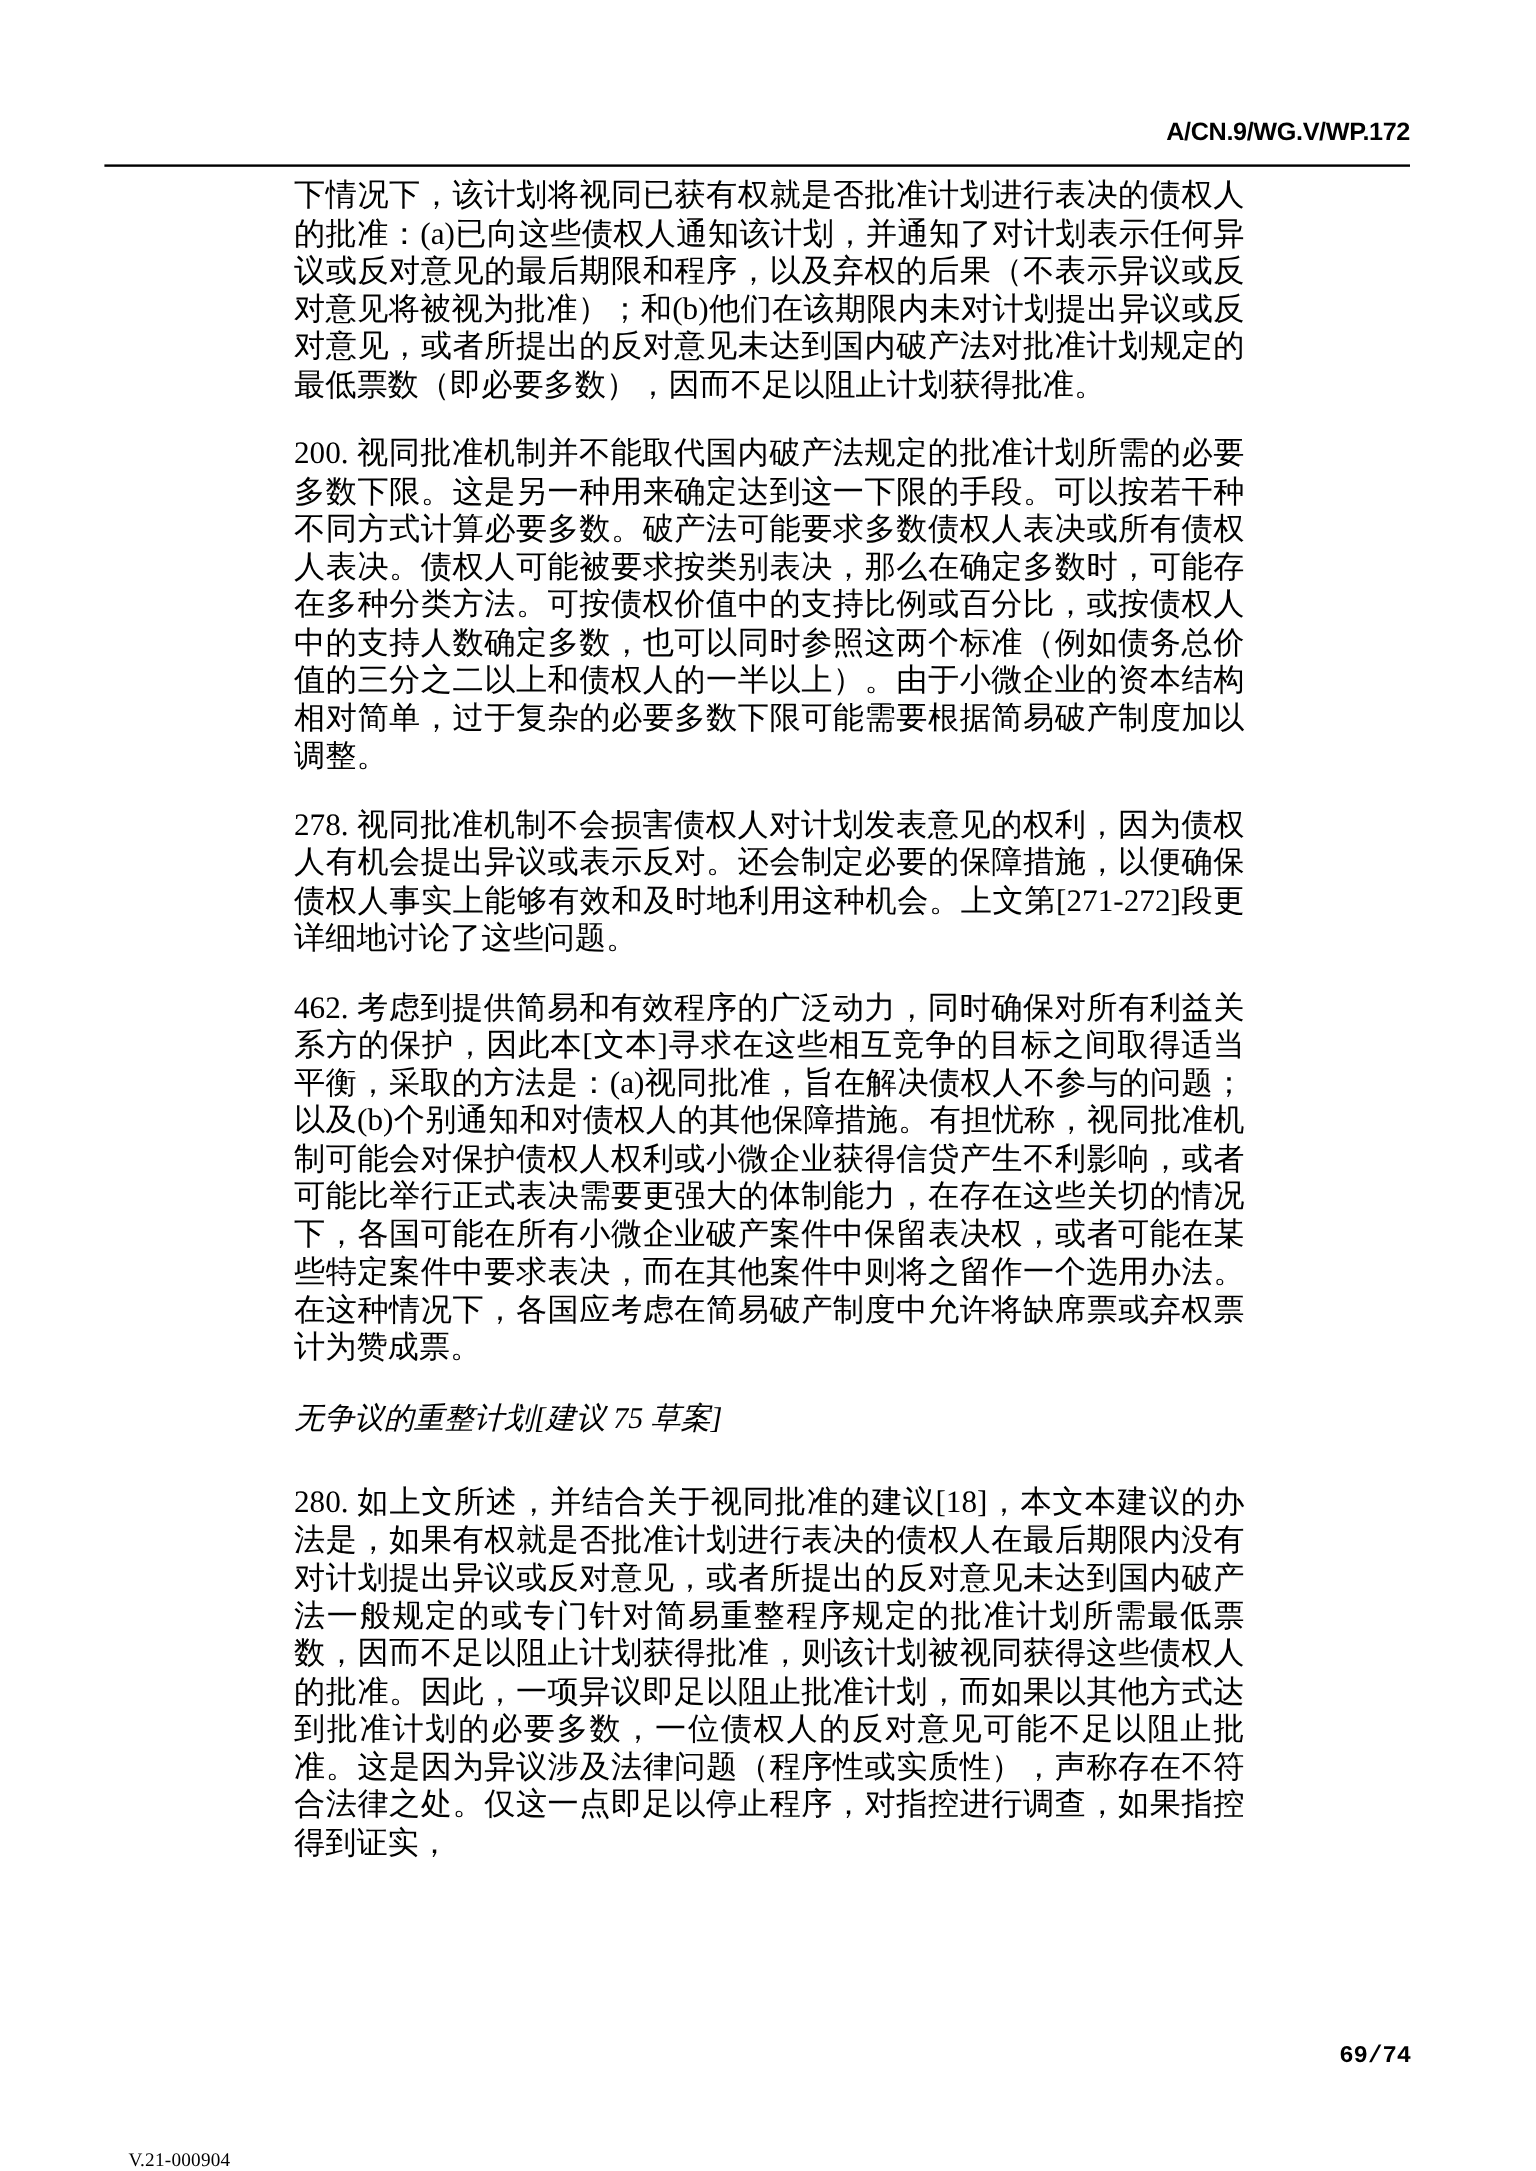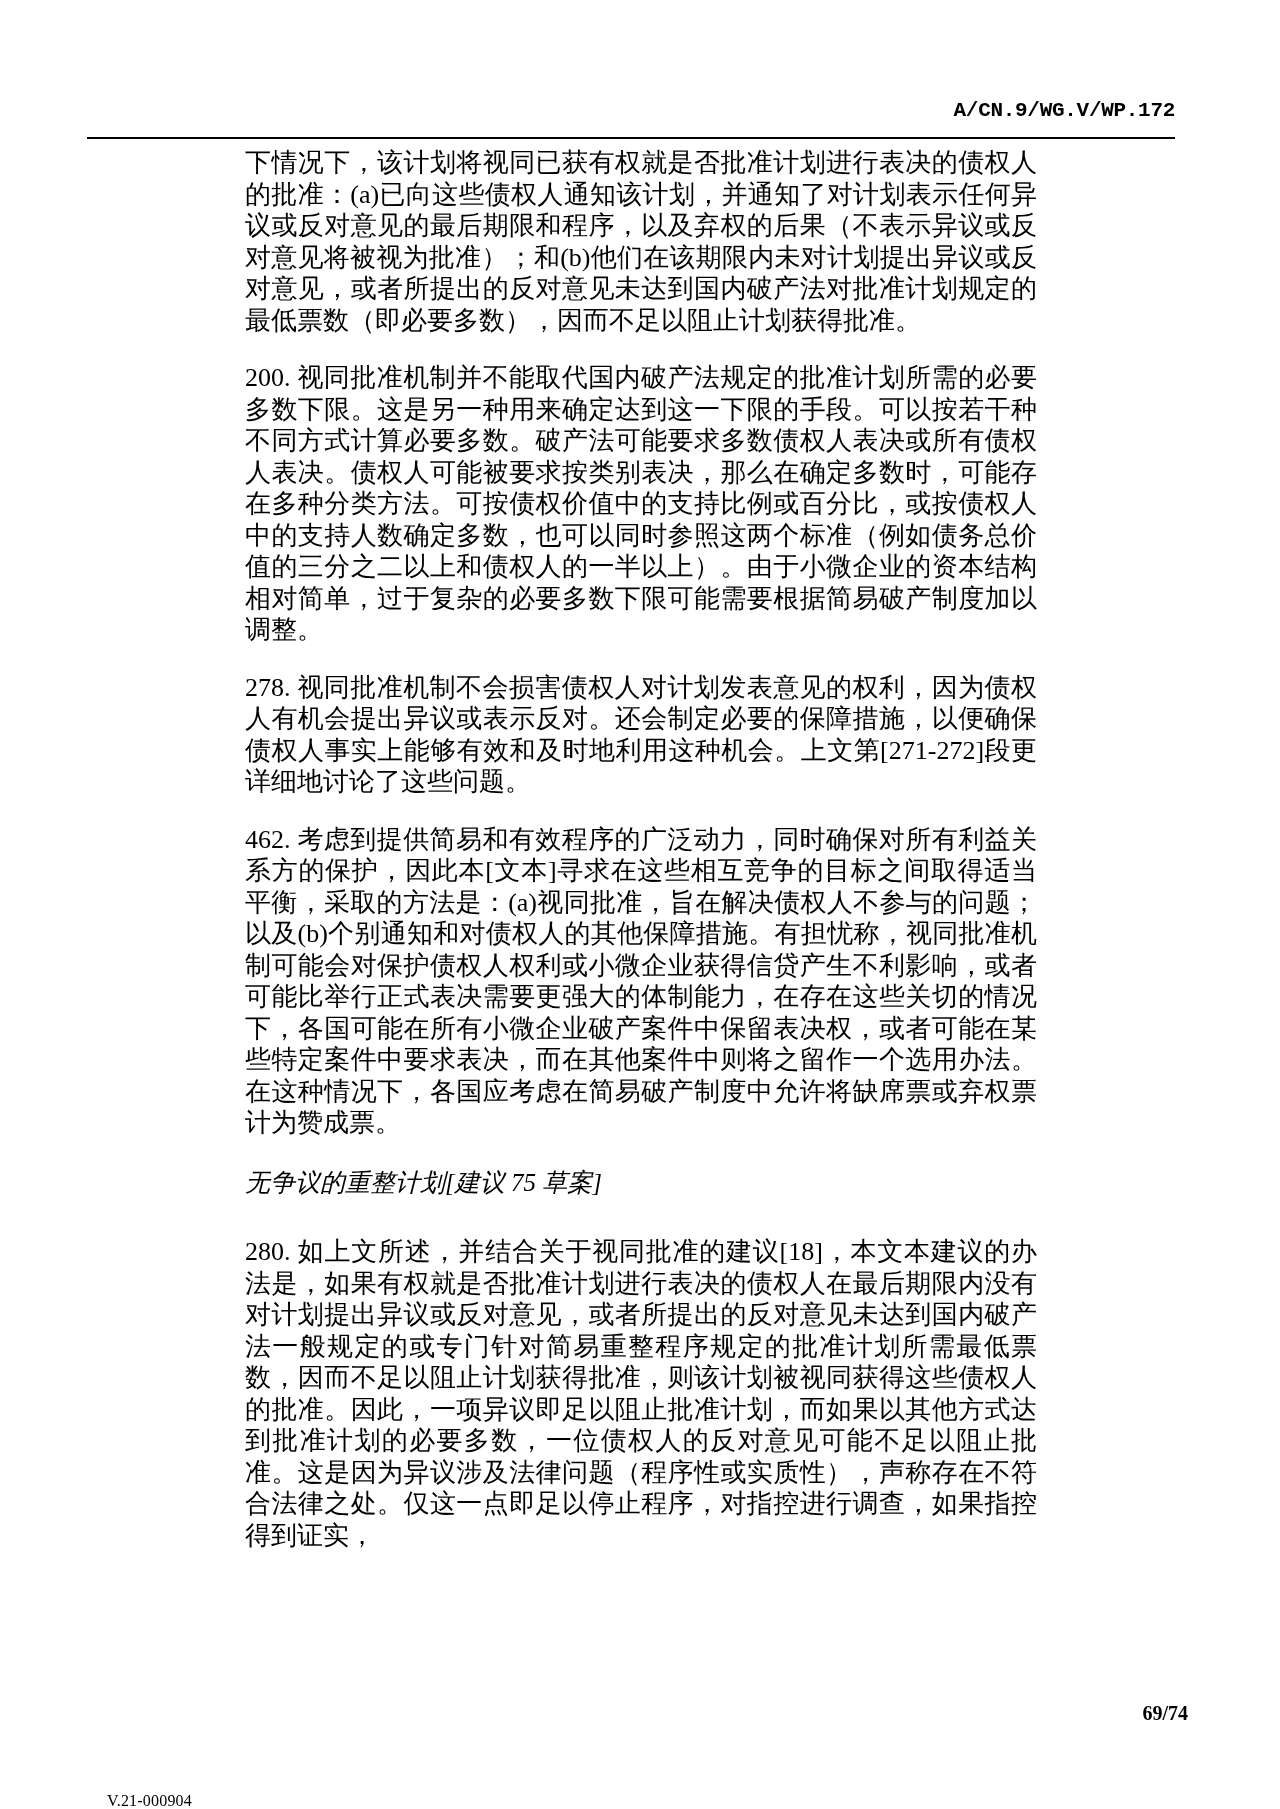--- a/index.html
+++ b/index.html
@@ -13,21 +13,21 @@
     height: 1809px;
     background: #ffffff;
     color: #000000;
     font-family: "Liberation Serif", serif;
     overflow: hidden;
   }
   .doc-symbol {
     position: absolute;
     top: 99px;
     right: 105px;
-    font-family: Liberation Mono, monospace;
+    font-family: Liberation Sans, sans-serif;
     font-weight: 700;
     font-size: 21px;
     letter-spacing: -0.3px;
     white-space: nowrap;
   }
   .header-rule {
     position: absolute;
     top: 137px;
     left: 87px;
     width: 1088px;
@@ -58,23 +58,23 @@
   }
   .footer-left {
     position: absolute;
     left: 107px;
     top: 1792px;
     font-size: 16px;
     letter-spacing: 0.2px;
   }
   .footer-right {
     position: absolute;
-    right: 92px;
+    right: 104px;
     top: 1702px;
-    font-family: Liberation Serif, serif;
+    font-family: Liberation Mono, monospace;
     font-weight: 700;
     font-size: 20px;
   }
 </style>
 </head>
 <body>
 
 <div class="page">
 
   <div class="doc-symbol">A/CN.9/WG.V/WP.172</div>

